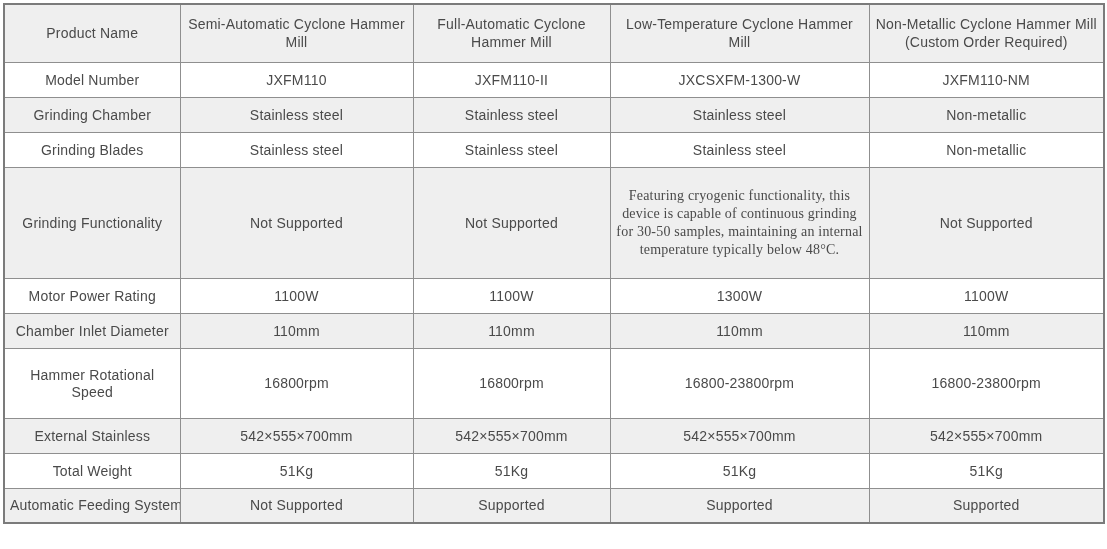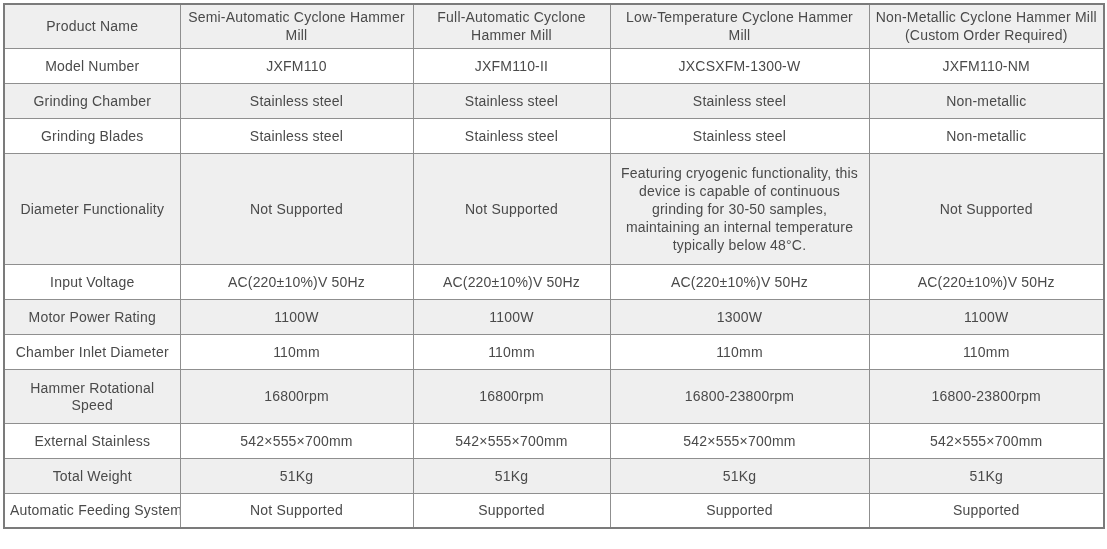--- a/index.html
+++ b/index.html
@@ -22,33 +22,34 @@
     text-align: center;
     vertical-align: middle;
     color: #4a4a4a;
     font-size: 14px;
     line-height: 18px;
     padding: 2px 5px;
     letter-spacing: 0.2px;
     overflow: hidden;
   }
   tr.r { height: 35px; border-radius: 10px; }
-  tr.r-header { height: 44px; border-radius: 19px; }
+  tr.r-header { height: 58px; border-radius: 19px; }
   tr.r-tall { height: 111px; }
   
   tr:nth-child(odd) td { background: #efefef; }
   tr:nth-child(even) td { background: #ffffff; }
   td.cell-left {
     text-align: left;
     padding: 6px 7px;
     line-height: 19px;
+    font-family: Liberation Serif, serif;
   }
   .clip2 {
     width: 150px;
-    margin: 8px auto;
+    margin: 16px auto;
     height: 33px;
     overflow: hidden;
     line-height: 17px;
   }
   td.nowrap { white-space: nowrap; padding-left: 1px; padding-right: 1px; }
 </style>
 </head>
 <body>
 
 <table class="spec">
@@ -86,34 +87,27 @@
 
     <tr class="r">
       <td>Grinding Blades</td>
       <td>Stainless steel</td>
       <td>Stainless steel</td>
       <td>Stainless steel</td>
       <td>Non-metallic</td>
     </tr>
 
     <tr class="r-tall">
-      <td>Diameter Functionality</td>
+      <td>Grinding Functionality</td>
       <td>Not Supported</td>
       <td>Not Supported</td>
       <td class="cell-left">Featuring cryogenic functionality, this device is capable of continuous grinding for 30-50 samples, maintaining an internal temperature typically below 48°C.</td>
       <td>Not Supported</td>
     </tr>
 
-    <tr class="r">
-      <td>Input Voltage</td>
-      <td>AC(220±10%)V 50Hz</td>
-      <td>AC(220±10%)V 50Hz</td>
-      <td>AC(220±10%)V 50Hz</td>
-      <td>AC(220±10%)V 50Hz</td>
-    </tr>
 
     <tr class="r">
       <td>Motor Power Rating</td>
       <td>1100W</td>
       <td>1100W</td>
       <td>1300W</td>
       <td>1100W</td>
     </tr>
 
     <tr class="r">

